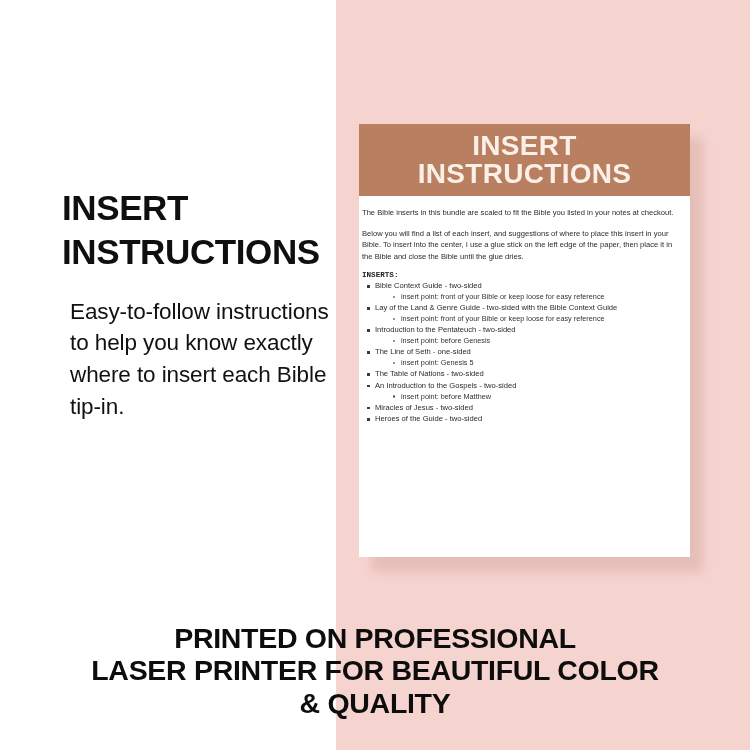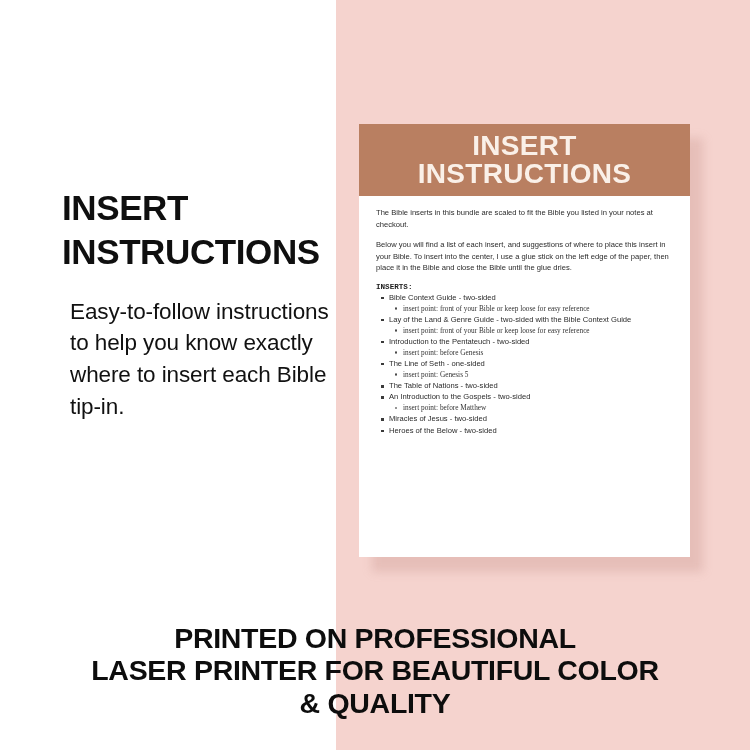--- a/index.html
+++ b/index.html
@@ -94,21 +94,21 @@
     font-weight: bold;
     font-size: 28px;
     line-height: 1.0;
     letter-spacing: 0.3px;
     color: #faf0e8;
     text-align: center;
     margin: 0;
     white-space: pre-line;
   }
   .doc-body {
-    padding: 11px 15px 0 17px;
+    padding: 11px 15px 0 3px;
     box-sizing: border-box;
   }
   .doc-para {
     font-family: "Liberation Sans", sans-serif;
     font-size: 7.6px;
     line-height: 1.52;
     color: #2a2a2a;
     margin: 0 0 9px 0;
   }
   .doc-inserts-label {
@@ -139,24 +139,25 @@
     height: 2.6px;
     background: #3a3a3a;
   }
   ul.sub-list {
     list-style: none;
     margin: 0;
     padding: 0 0 0 14px;
   }
   ul.sub-list > li {
     position: relative;
-    font-family: Liberation Serif, serif;
+    font-family: Liberation Sans, sans-serif;
     font-size: 7.3px;
     line-height: 1.46;
     color: #333333;
+    margin-left: 12px;
   }
   ul.sub-list > li > .bullet-circ {
     position: absolute;
     left: -8px;
     top: 3.6px;
     width: 2.4px;
     height: 2.4px;
     border: 0.7px solid #4a4a4a;
     border-radius: 50%;
     box-sizing: border-box;
@@ -214,21 +215,21 @@
               <li><span class="bullet-circ"></span><span>insert point: before Genesis</span></li>
             </ul></li>
           <li><span class="bullet-sq"></span><span>The Line of Seth - one-sided</span><ul class="sub-list">
               <li><span class="bullet-circ"></span><span>insert point: Genesis 5</span></li>
             </ul></li>
           <li><span class="bullet-sq"></span><span>The Table of Nations - two-sided</span></li>
           <li><span class="bullet-sq"></span><span>An Introduction to the Gospels - two-sided</span><ul class="sub-list">
               <li><span class="bullet-circ"></span><span>insert point: before Matthew</span></li>
             </ul></li>
           <li><span class="bullet-sq"></span><span>Miracles of Jesus - two-sided</span></li>
-          <li><span class="bullet-sq"></span><span>Heroes of the Below - two-sided</span></li>
+          <li><span class="bullet-sq"></span><span>Heroes of the Guide - two-sided</span></li>
         </ul>
     </div>
   </div>
 
   <div class="bottom-caption">PRINTED ON PROFESSIONAL
 LASER PRINTER FOR BEAUTIFUL COLOR
 &amp; QUALITY</div>
 
 </div>
 

